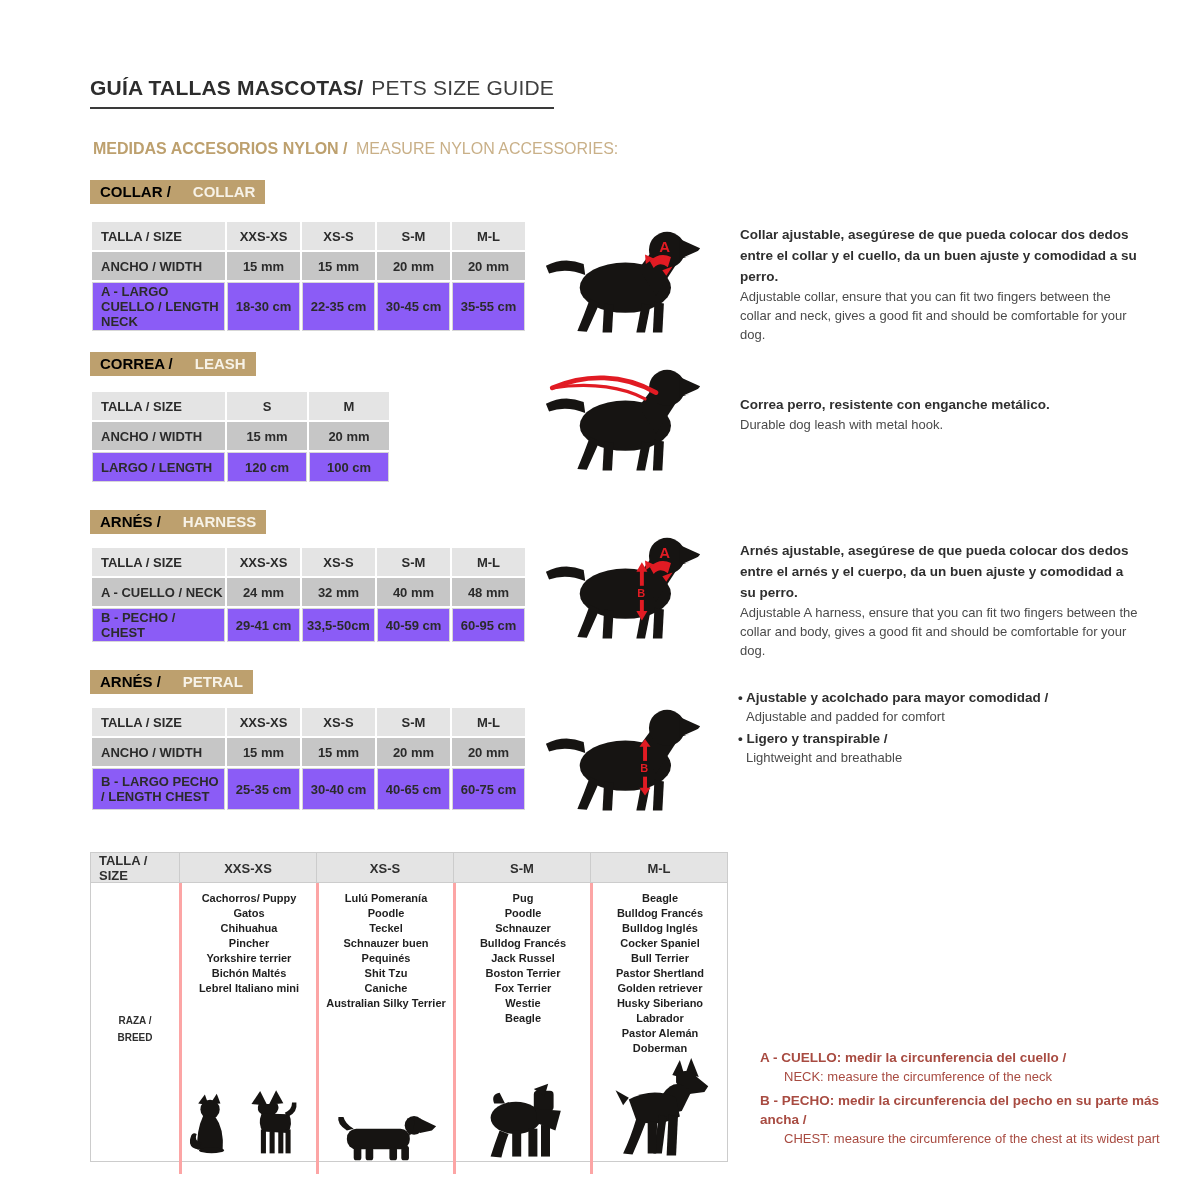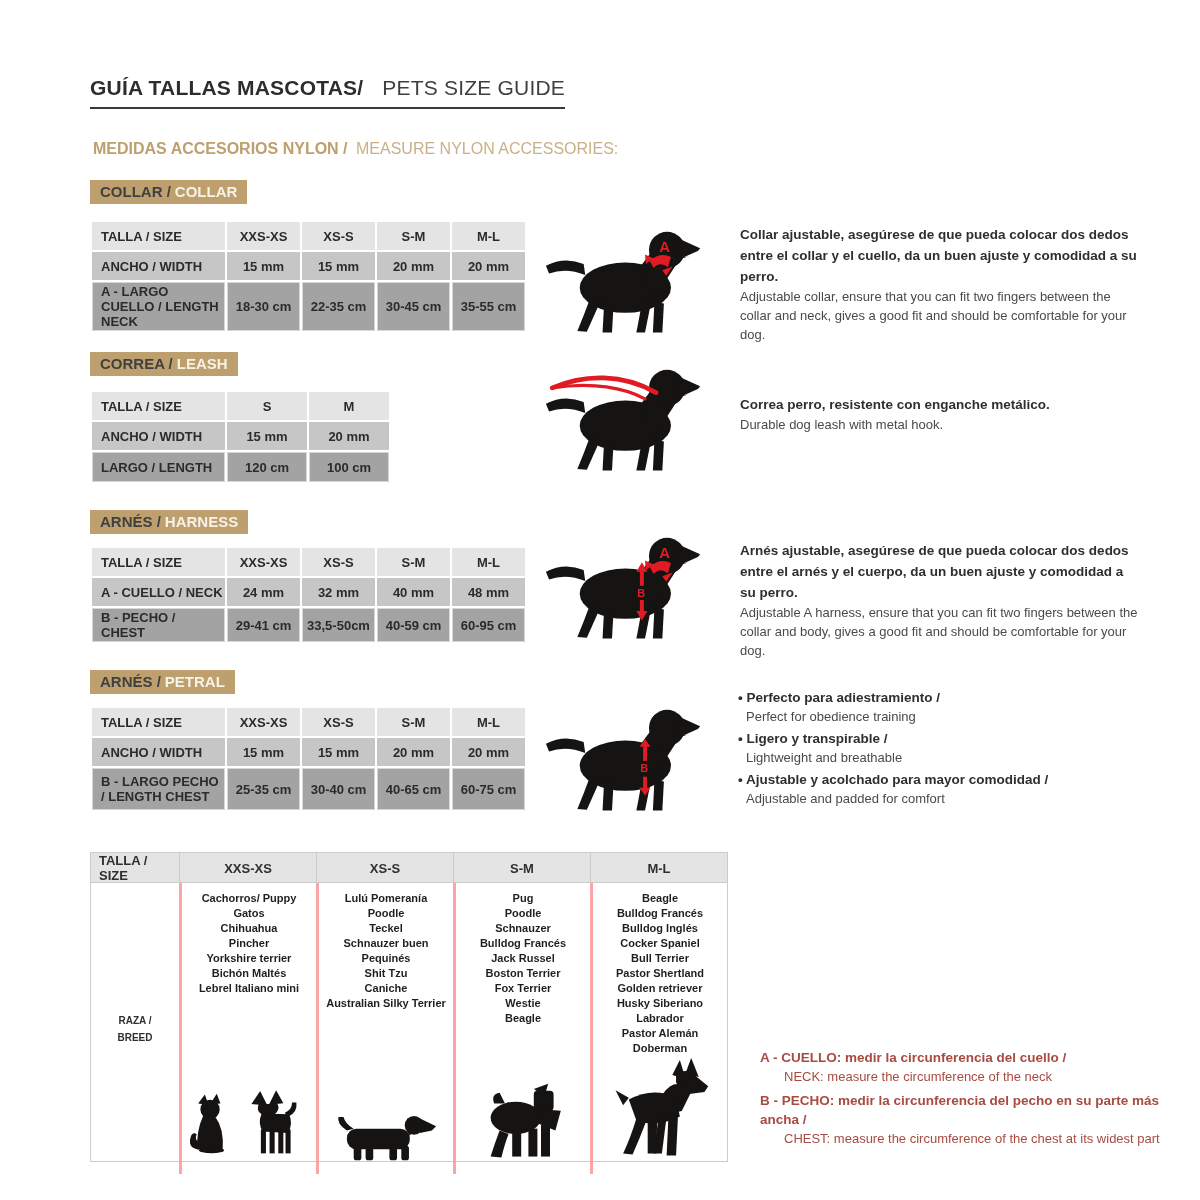--- a/index.html
+++ b/index.html
@@ -3,40 +3,40 @@
 <meta charset="utf-8">
 <style>
   html,body{margin:0;padding:0;background:#fff;}
   .page{position:relative;width:1200px;height:1200px;background:#fff;overflow:hidden;
         font-family:"Liberation Sans","DejaVu Sans",sans-serif;color:#2f2f2f;}
 
   
   .title{position:absolute;left:90px;top:76px;font-size:21px;letter-spacing:.2px;
          border-bottom:2px solid #3a3a3a;padding-bottom:7px;}
   .t-es{font-weight:bold;color:#2d2d2d;}
-  .t-en{font-weight:400;color:#3f3f3f;margin-left:13px;}
+  .t-en{font-weight:400;color:#3f3f3f;margin-left:2px;}
 
   .subtitle{position:absolute;left:93px;top:140px;font-size:16px;}
   .s-es{font-weight:bold;color:#bda06e;}
   .s-en{color:#c9b088;margin-left:4px;font-weight:normal;}
 
   
   .chip{position:absolute;left:90px;background:#bda06e;padding:3px 10px 4px;font-size:15px;font-weight:bold;}
-  .c-es{color:#404040;margin-right:4px;}
+  .c-es{color:#000000;margin-right:22px;}
   .c-en{color:#f7f2e7;}
 
   
   .size-table{position:absolute;border-collapse:separate;border-spacing:2px;}
   .size-table td{font-weight:bold;font-size:13px;color:#2b2b2b;text-align:center;vertical-align:middle;padding:2px 2px;}
   .size-table td.lbl{text-align:left;padding-left:9px;}
   .w5 td.lbl{width:122px;} .w5 td.val{width:69px;}
   .w3 td.lbl{width:122px;} .w3 td.val{width:76px;}
   .r-head td{background:#e4e4e4;height:24px;}
   .r-shade td{background:#c6c6c6;height:24px;}
-  .r-white td{background:#a3a3a3;box-shadow:inset 0 0 0 1px #d7d7d7;height:26px;}
+  .r-white td{background:#8b5cf6;box-shadow:inset 0 0 0 1px #d7d7d7;height:26px;}
   tr.tall td{height:38px;}
 
   
   .dog{position:absolute;width:180px;height:118px;}
   .dog svg{width:100%;height:100%;}
   .redtext{font-family:"Liberation Sans",sans-serif;font-weight:bold;fill:#e11b23;}
 
   
   .desc{position:absolute;left:740px;width:398px;}
   .desc .es{margin:0;font-weight:bold;font-size:13.5px;line-height:21px;color:#2f2f2f;}
@@ -328,30 +328,26 @@
         <polygon points="128,124 121,114 135,114"></polygon>
       </g>
       <line x1="128" y1="60" x2="128" y2="80" stroke="#e11b23" stroke-width="5"></line>
       <line x1="128" y1="100" x2="128" y2="116" stroke="#e11b23" stroke-width="5"></line>
       <text class="redtext" x="122" y="94" font-size="14">B</text>
     </svg>
   </div>
 
   <ul class="bullets">
     <li>
-      <span class="es">Perfecto para adiestramiento /</span>
-      <span class="en">Perfect for obedience training</span>
+      <span class="es">Ajustable y acolchado para mayor comodidad /</span>
+      <span class="en">Adjustable and padded for comfort</span>
     </li>
     <li>
       <span class="es">Ligero y transpirable /</span>
       <span class="en">Lightweight and breathable</span>
-    </li>
-    <li>
-      <span class="es">Ajustable y acolchado para mayor comodidad /</span>
-      <span class="en">Adjustable and padded for comfort</span>
     </li>
   </ul>
 
   <div class="breed-table">
     <div class="bt-head">
       <div class="cell">TALLA / SIZE</div>
       <div class="cell">XXS-XS</div>
       <div class="cell">XS-S</div>
       <div class="cell">S-M</div>
       <div class="cell">M-L</div>

